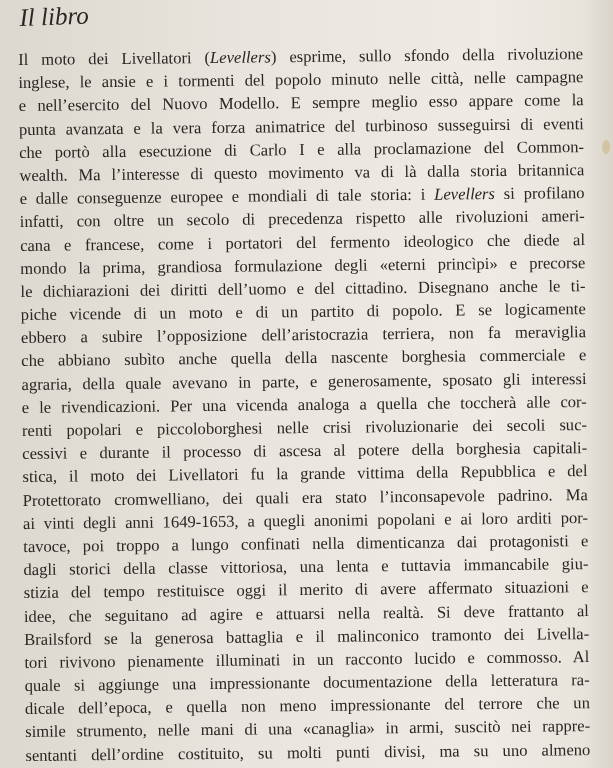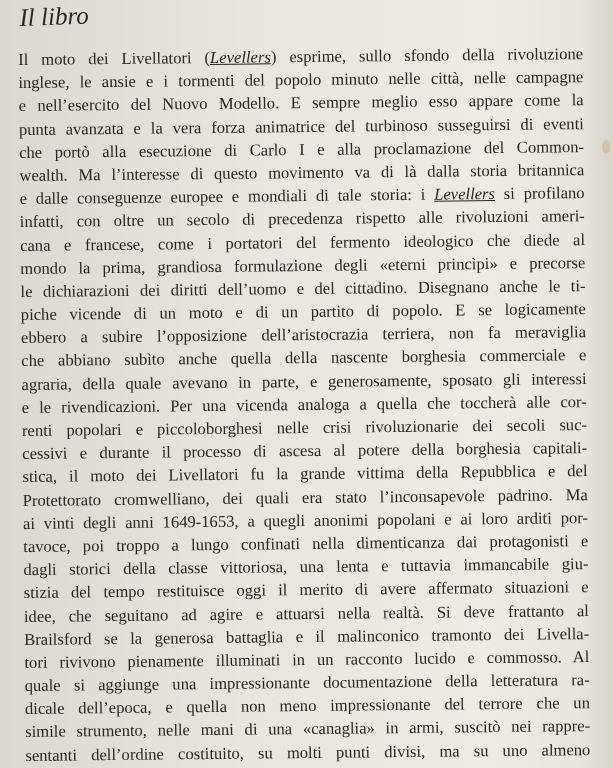--- a/index.html
+++ b/index.html
@@ -32,21 +32,21 @@
     }
     .line {
       display: block;
       white-space: nowrap;
       text-align: justify;
       text-align-last: justify;
       width: 565px;
       height: 23.2px;
     }
     .line.last { text-align-last: left; }
-    em { font-style: italic; text-decoration: underline; }
+    em { font-style: italic; }
     .edge-shade {
       position: absolute; right: 0; top: 0; width: 30px; height: 768px;
       background: linear-gradient(90deg, rgba(0,0,0,0) 0%, rgba(180,170,150,0.25) 100%);
     }
     .stain {
       position: absolute; left: 602px; top: 140px; width: 8px; height: 14px;
       background: rgba(200,170,110,0.45); border-radius: 50%;
     }
   </style>
 </head>

